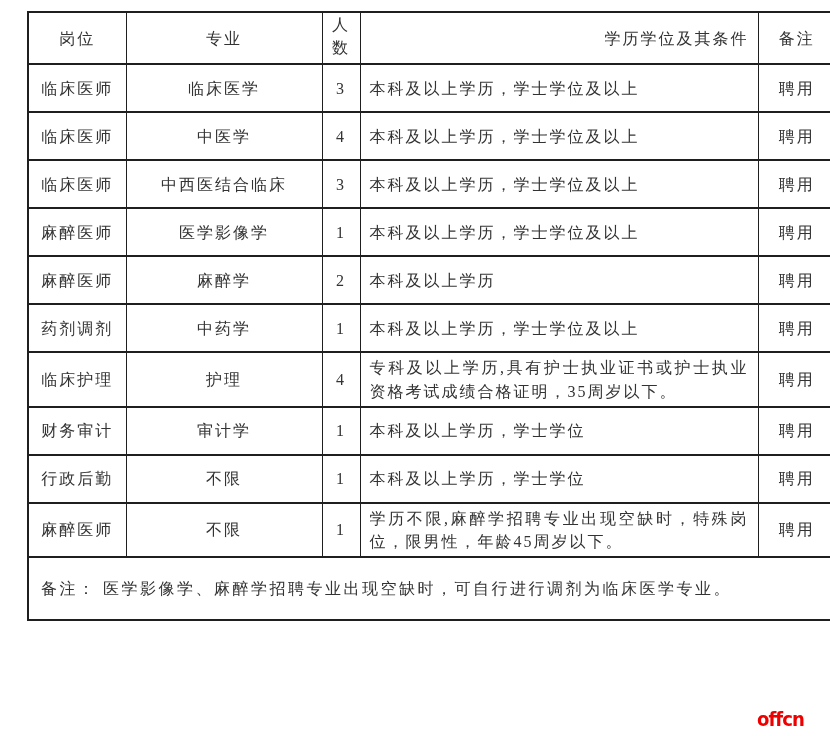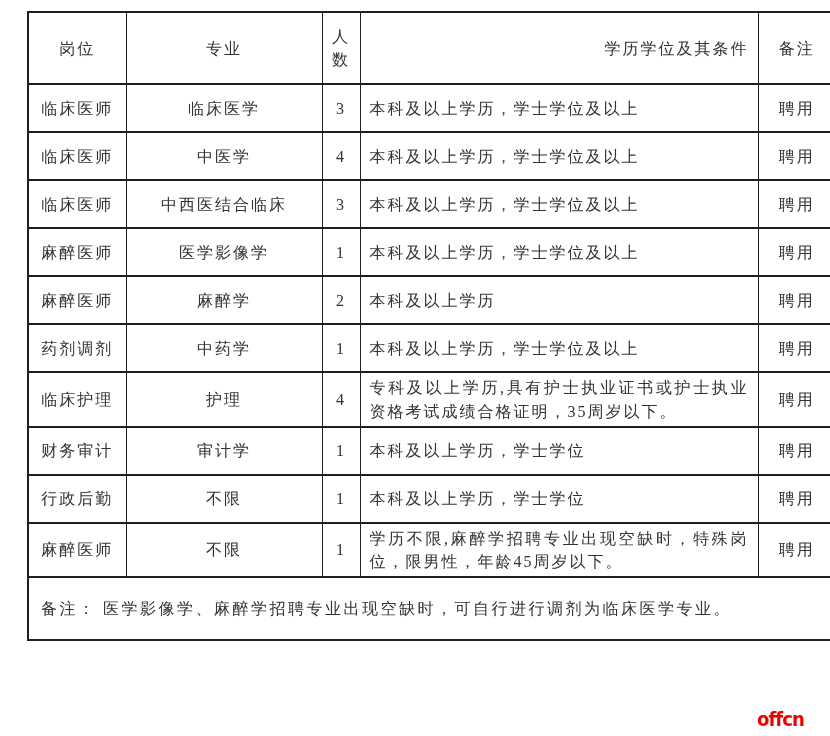--- a/index.html
+++ b/index.html
@@ -35,21 +35,21 @@
     line-height: 1.45;
     vertical-align: middle;
     color: #333333;
     background: #ffffff;
     box-sizing: border-box;
   }
   th { text-align: center; height: 50px; padding: 2px; }
   td { height: 48px; }
   .col1, .col2, .col3, .col5 { text-align: center; padding: 2px; }
   .col3 { word-break: break-all; }
-  th.col3 { padding: 12px 8px; }
+  th.col3 { padding: 2px 8px; font-family: Liberation Mono, monospace; }
   .col4 {
     text-align: justify;
     padding: 3px 9px;
   }
   td.footer-cell {
     text-align: left;
     padding: 19px 12px;
     height: 36px;
     letter-spacing: 2.5px;
   }

